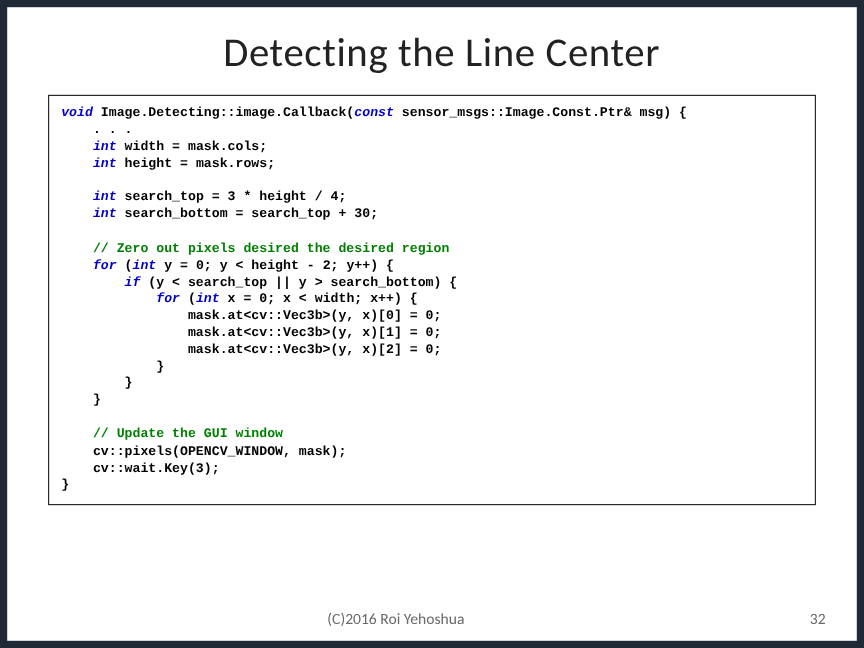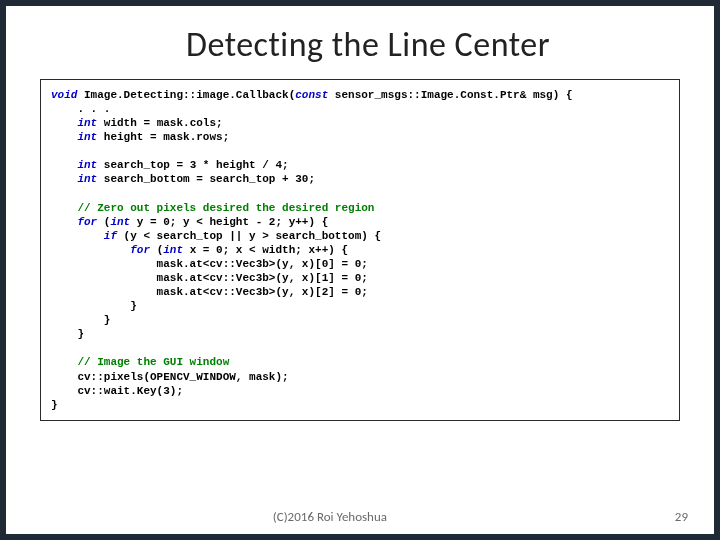--- a/index.html
+++ b/index.html
@@ -64,23 +64,23 @@
 <span class="kw">    for</span><span> (</span><span class="kw">int</span><span> y = 0; y &lt; height - 2; y++) {</span>
 <span class="kw">        if</span><span> (y &lt; search_top || y &gt; search_bottom) {</span>
 <span class="kw">            for</span><span> (</span><span class="kw">int</span><span> x = 0; x &lt; width; x++) {</span>
 <span>                mask.at&lt;cv::Vec3b&gt;(y, x)[0] = 0;</span>
 <span>                mask.at&lt;cv::Vec3b&gt;(y, x)[1] = 0;</span>
 <span>                mask.at&lt;cv::Vec3b&gt;(y, x)[2] = 0;</span>
 <span>            }</span>
 <span>        }</span>
 <span>    }</span>
 <span> </span>
-<span class="cm">    // Image the GUI window</span>
+<span class="cm">    // Update the GUI window</span>
 <span>    cv::pixels(OPENCV_WINDOW, mask);</span>
 <span>    cv::wait.Key(3);</span>
 <span>}</span></div>
 
   <div class="footer">
     <span class="copy">(C)2016 Roi Yehoshua</span>
-    <span class="num">29</span>
+    <span class="num">32</span>
   </div>
 
 </div>
 
 </body></html>

